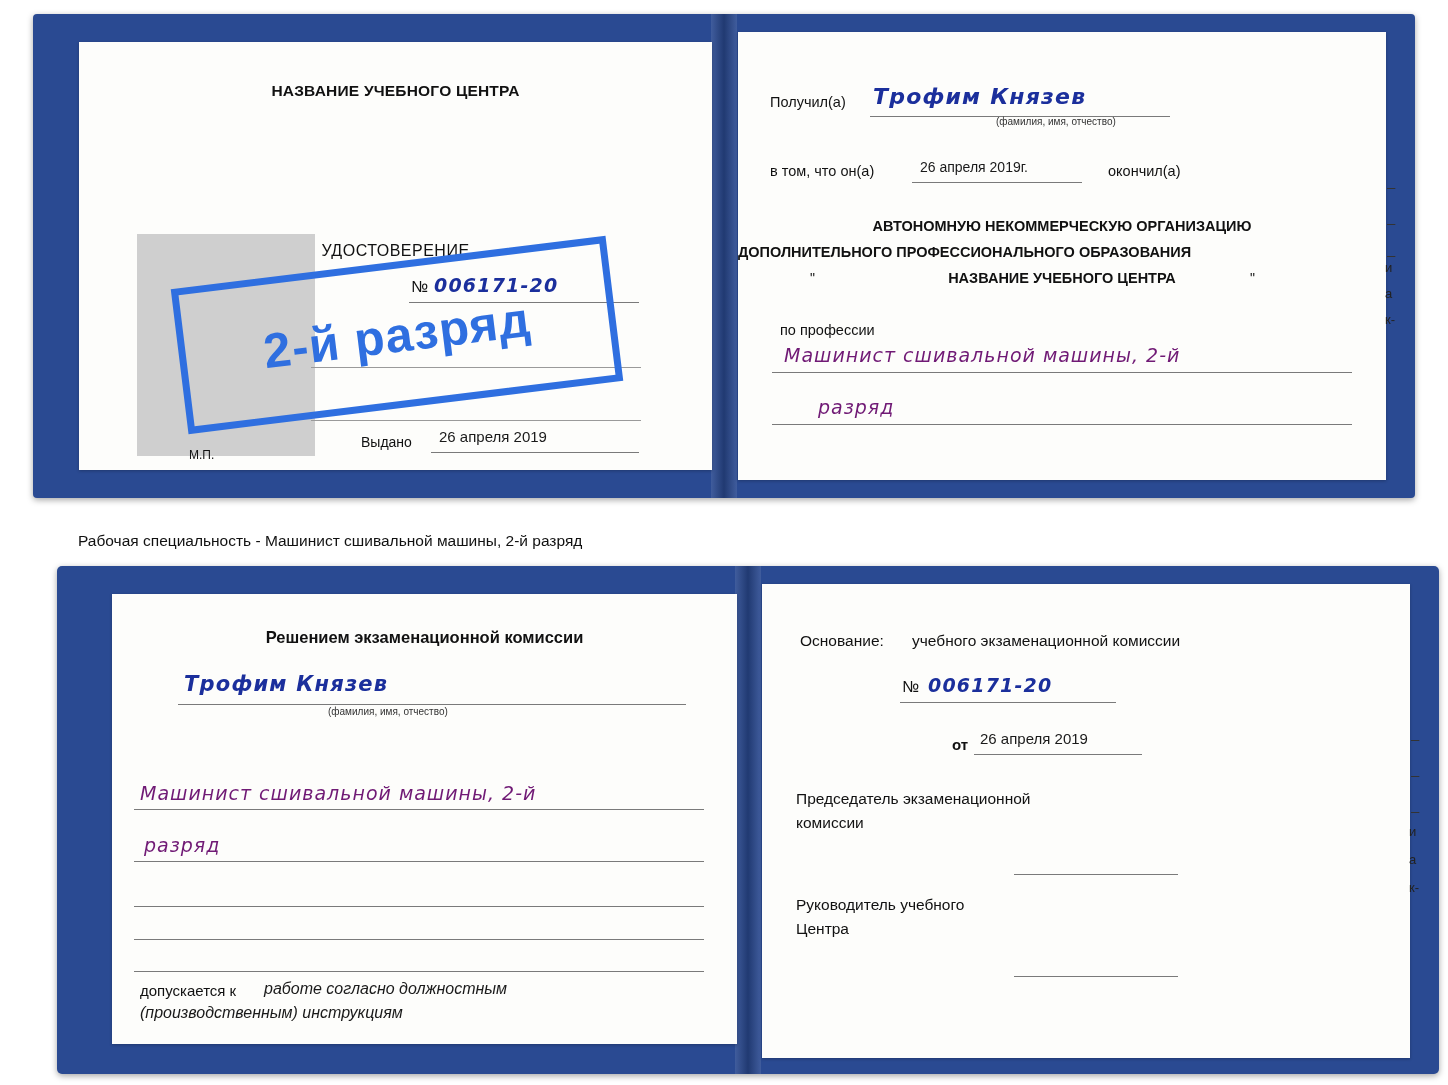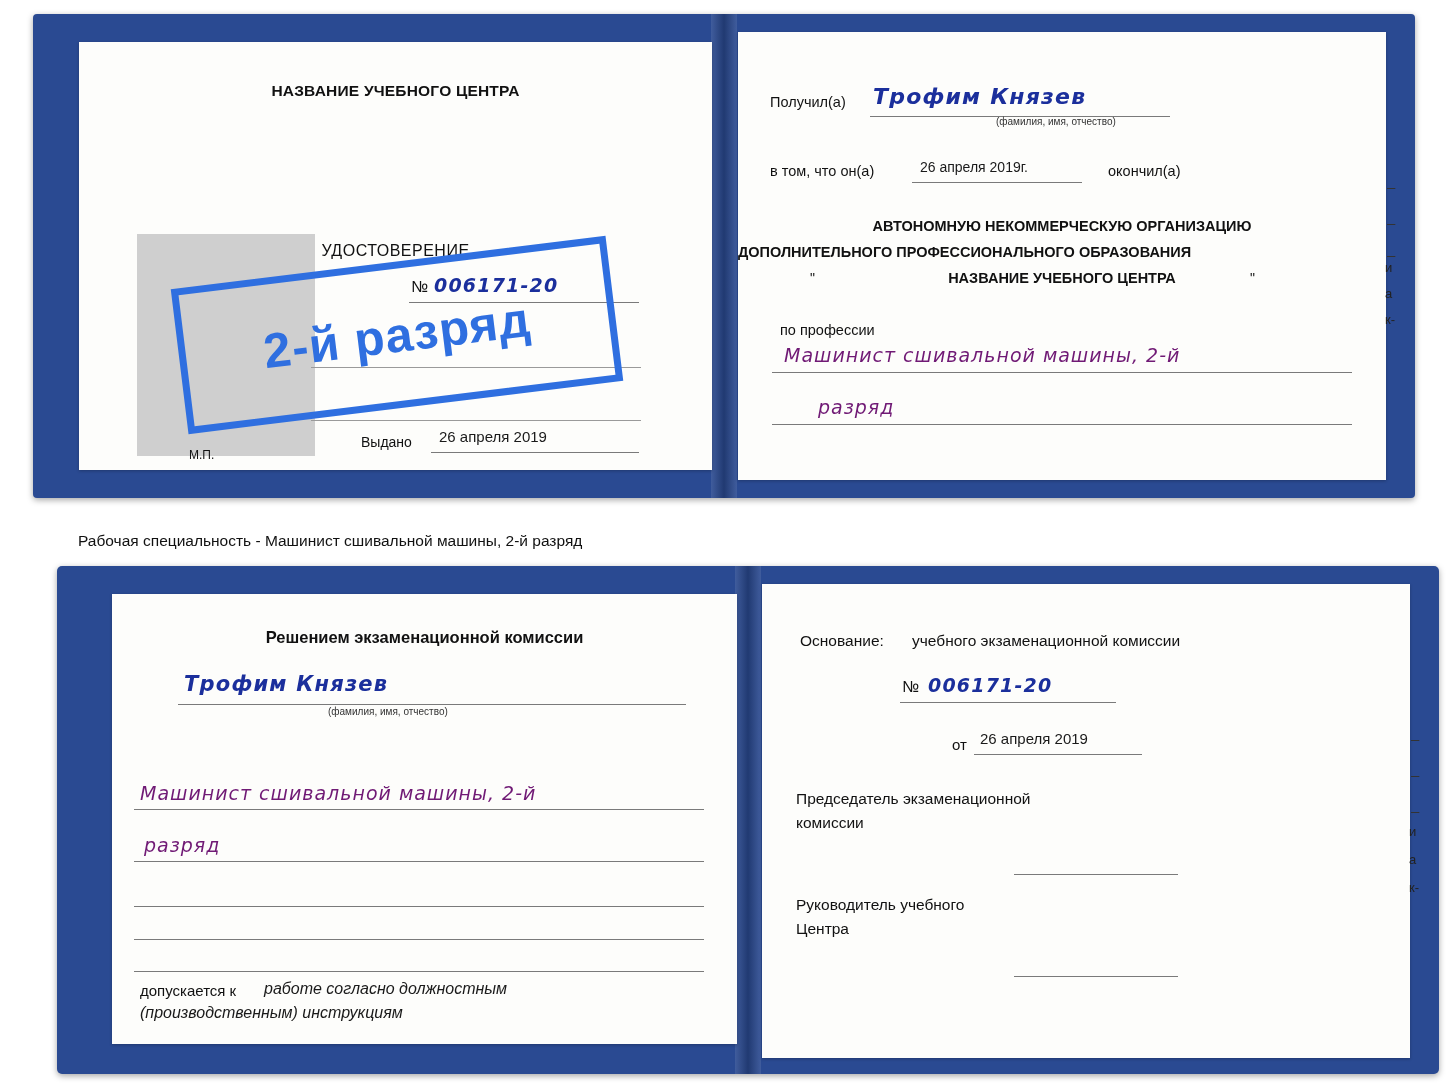--- a/index.html
+++ b/index.html
@@ -239,21 +239,21 @@
 
   <div class="page page-right">
     <div class="pg">
       <div style="position:absolute; left:38px; top:48px; font-size:15.5px;">Основание:</div>
       <div style="position:absolute; left:150px; top:48px; font-size:15.5px;">учебного экзаменационной комиссии</div>
 
       <div style="position:absolute; left:140px; top:94px; font-size:16px;">№</div>
       <div class="hand-b" style="position:absolute; left:166px; top:90px; font-size:19px;">006171-20</div>
       <div class="line" style="left:138px; top:118px; width:216px;"></div>
 
-      <div style="position:absolute; left:190px; top:152px; font-size:15px;">от</div>
+      <div style="position:absolute; left:190px; top:152px; font-size:15px;font-weight:bold;">от</div>
       <div class="typed" style="position:absolute; left:218px; top:146px;">26 апреля 2019</div>
       <div class="line" style="left:212px; top:170px; width:168px;"></div>
 
       <div style="position:absolute; left:34px; top:206px; font-size:15.5px;">Председатель экзаменационной</div>
       <div style="position:absolute; left:34px; top:230px; font-size:15.5px;">комиссии</div>
       <div class="line" style="left:252px; top:290px; width:164px;"></div>
 
       <div style="position:absolute; left:34px; top:312px; font-size:15.5px;">Руководитель учебного</div>
       <div style="position:absolute; left:34px; top:336px; font-size:15.5px;text-align:right;">Центра</div>
       <div class="line" style="left:252px; top:392px; width:164px;"></div>

